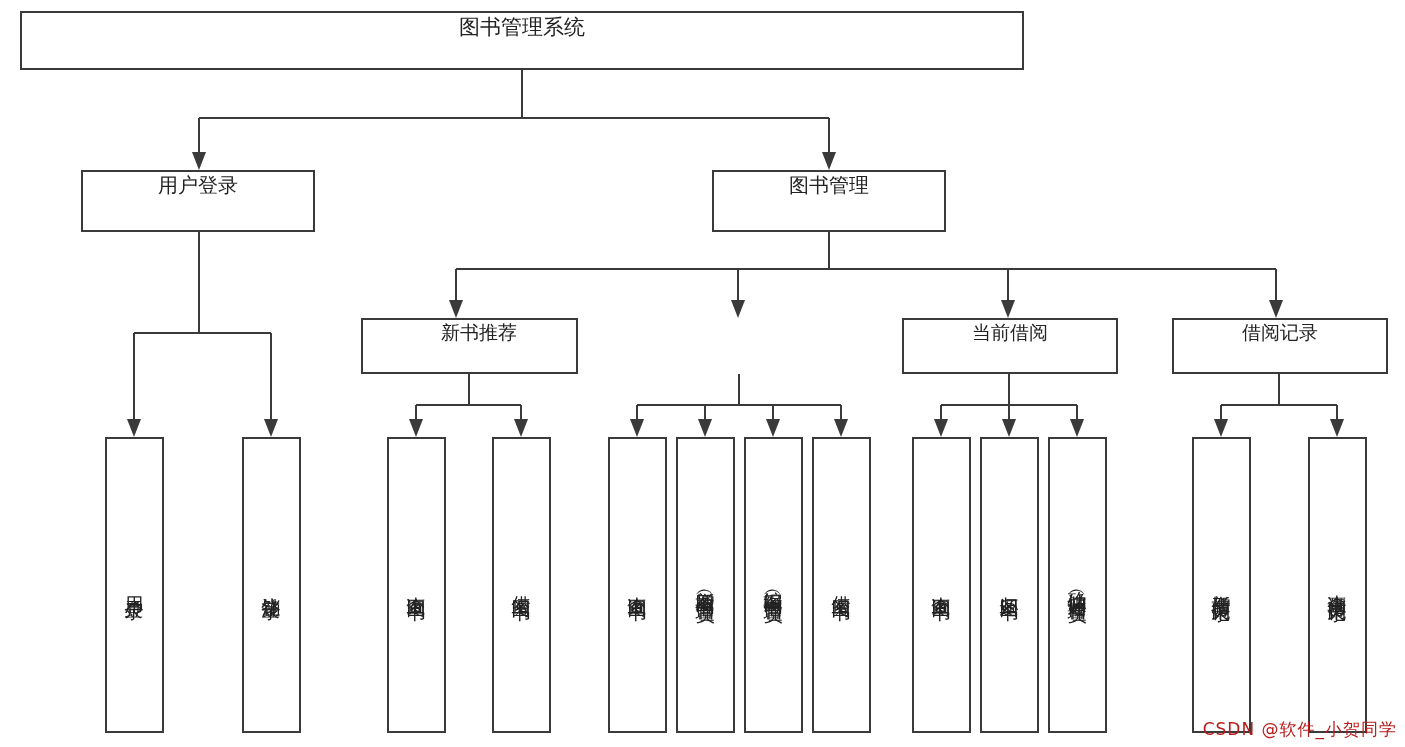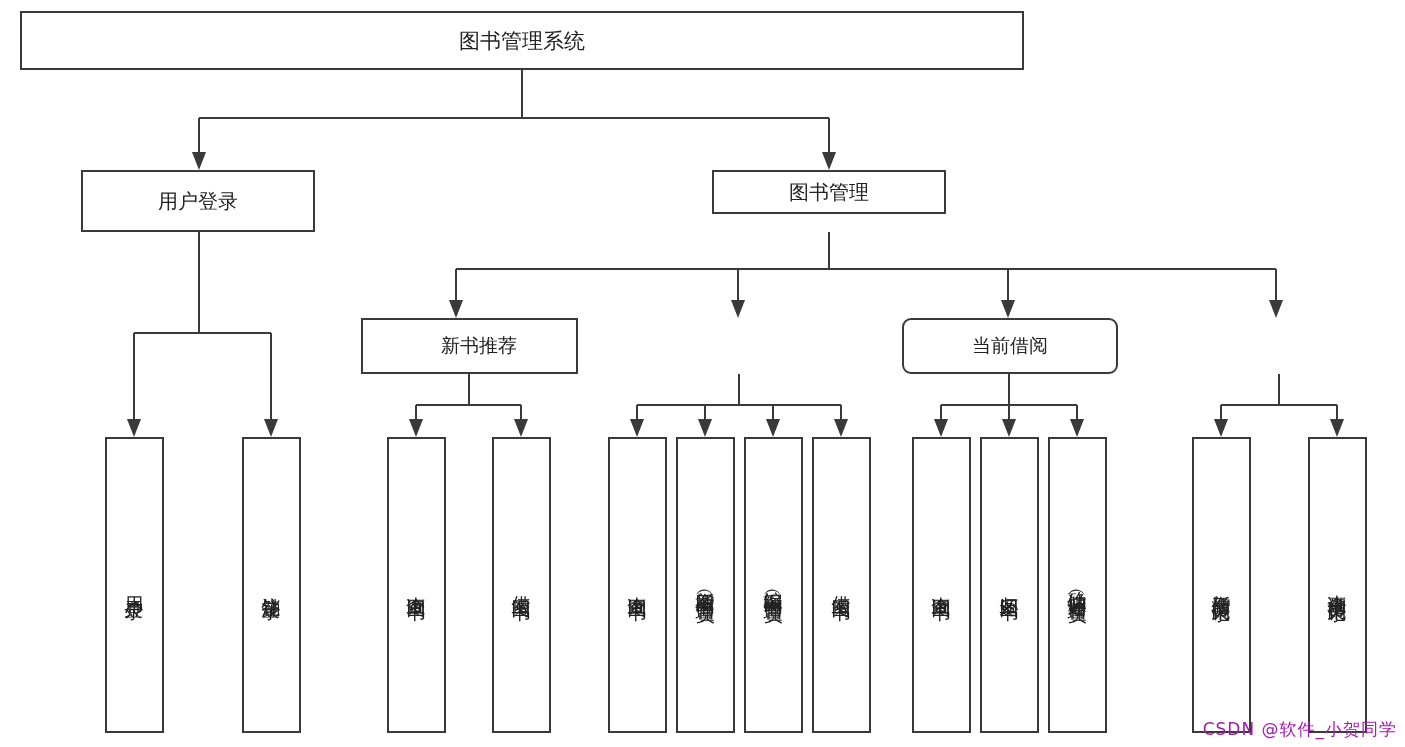--- a/index.html
+++ b/index.html
@@ -9,21 +9,21 @@
     font-family:"DejaVu Sans","Liberation Sans",sans-serif;
     overflow:hidden;
     position:relative;
   }
   #canvas{position:absolute;left:0;top:0;width:1405px;height:747px;}
   .node{
     position:absolute;
     box-sizing:border-box;
     background:#ffffff;
     border:2px solid #3a3a3a;
-    display:flex;align-items:center;justify-content:center;
+    display:flex;align-items:flex-start;justify-content:center;
     color:#222222;
   }
   .node.level0{font-size:21px;}
   .node.level1{font-size:20px;}
   .node.level2{font-size:19px;}
   .leaf{
     position:absolute;
     box-sizing:border-box;
     background:#ffffff;
     border:2px solid #3a3a3a;
@@ -35,21 +35,21 @@
     writing-mode:vertical-rl;
     text-orientation:upright;
     letter-spacing:2px;
     line-height:1;
     white-space:nowrap;
   }
   .watermark{
     position:absolute;
     right:8px;bottom:6px;
     font-size:17px;
-    color:#a21caf;
+    color:#b91c1c;
     white-space:nowrap;
     letter-spacing:1px;
   }
   svg.edges{position:absolute;left:0;top:0;width:1405px;height:747px;pointer-events:none;}
   svg.edges path, svg.edges line{stroke:#3a3a3a;stroke-width:2;fill:none;}
   svg.edges polygon{fill:#3a3a3a;}
 </style>
 </head>
 <body>
 
@@ -119,29 +119,32 @@
     <polygon points="1330,419 1344,419 1337,437"></polygon>
   </svg>
 
   <div class="node level0" style="left:20px;top:11px;width:1004px;height:59px;">
     <span>图书管理系统</span>
   </div>
 
   <div class="node level1" style="left:81px;top:170px;width:234px;height:62px;">
     <span>用户登录</span>
   </div>
-  <div class="node level1" style="left:712px;top:170px;width:234px;height:44px;">
+  <div class="node level1" style="left:712px;top:170px;width:234px;height:62px;">
     <span>图书管理</span>
   </div>
 
   <div class="node level2" style="left:361px;top:318px;width:217px;height:56px;padding-left:19px;">
     <span>新书推荐</span>
   </div>
-  <div class="node level2" style="left:902px;top:318px;width:216px;height:56px;border-radius:9px;">
+  <div class="node level2" style="left:902px;top:318px;width:216px;height:56px;">
     <span>当前借阅</span>
+  </div>
+  <div class="node level2" style="left:1172px;top:318px;width:216px;height:56px;">
+    <span>借阅记录</span>
   </div>
 
   <div class="leaf" style="left:105px;top:437px;width:59px;height:296px;">
     <span class="vtext">用户登录</span>
   </div>
   <div class="leaf" style="left:242px;top:437px;width:59px;height:296px;">
     <span class="vtext">注销登录</span>
   </div>
 
   <div class="leaf" style="left:387px;top:437px;width:59px;height:296px;">

